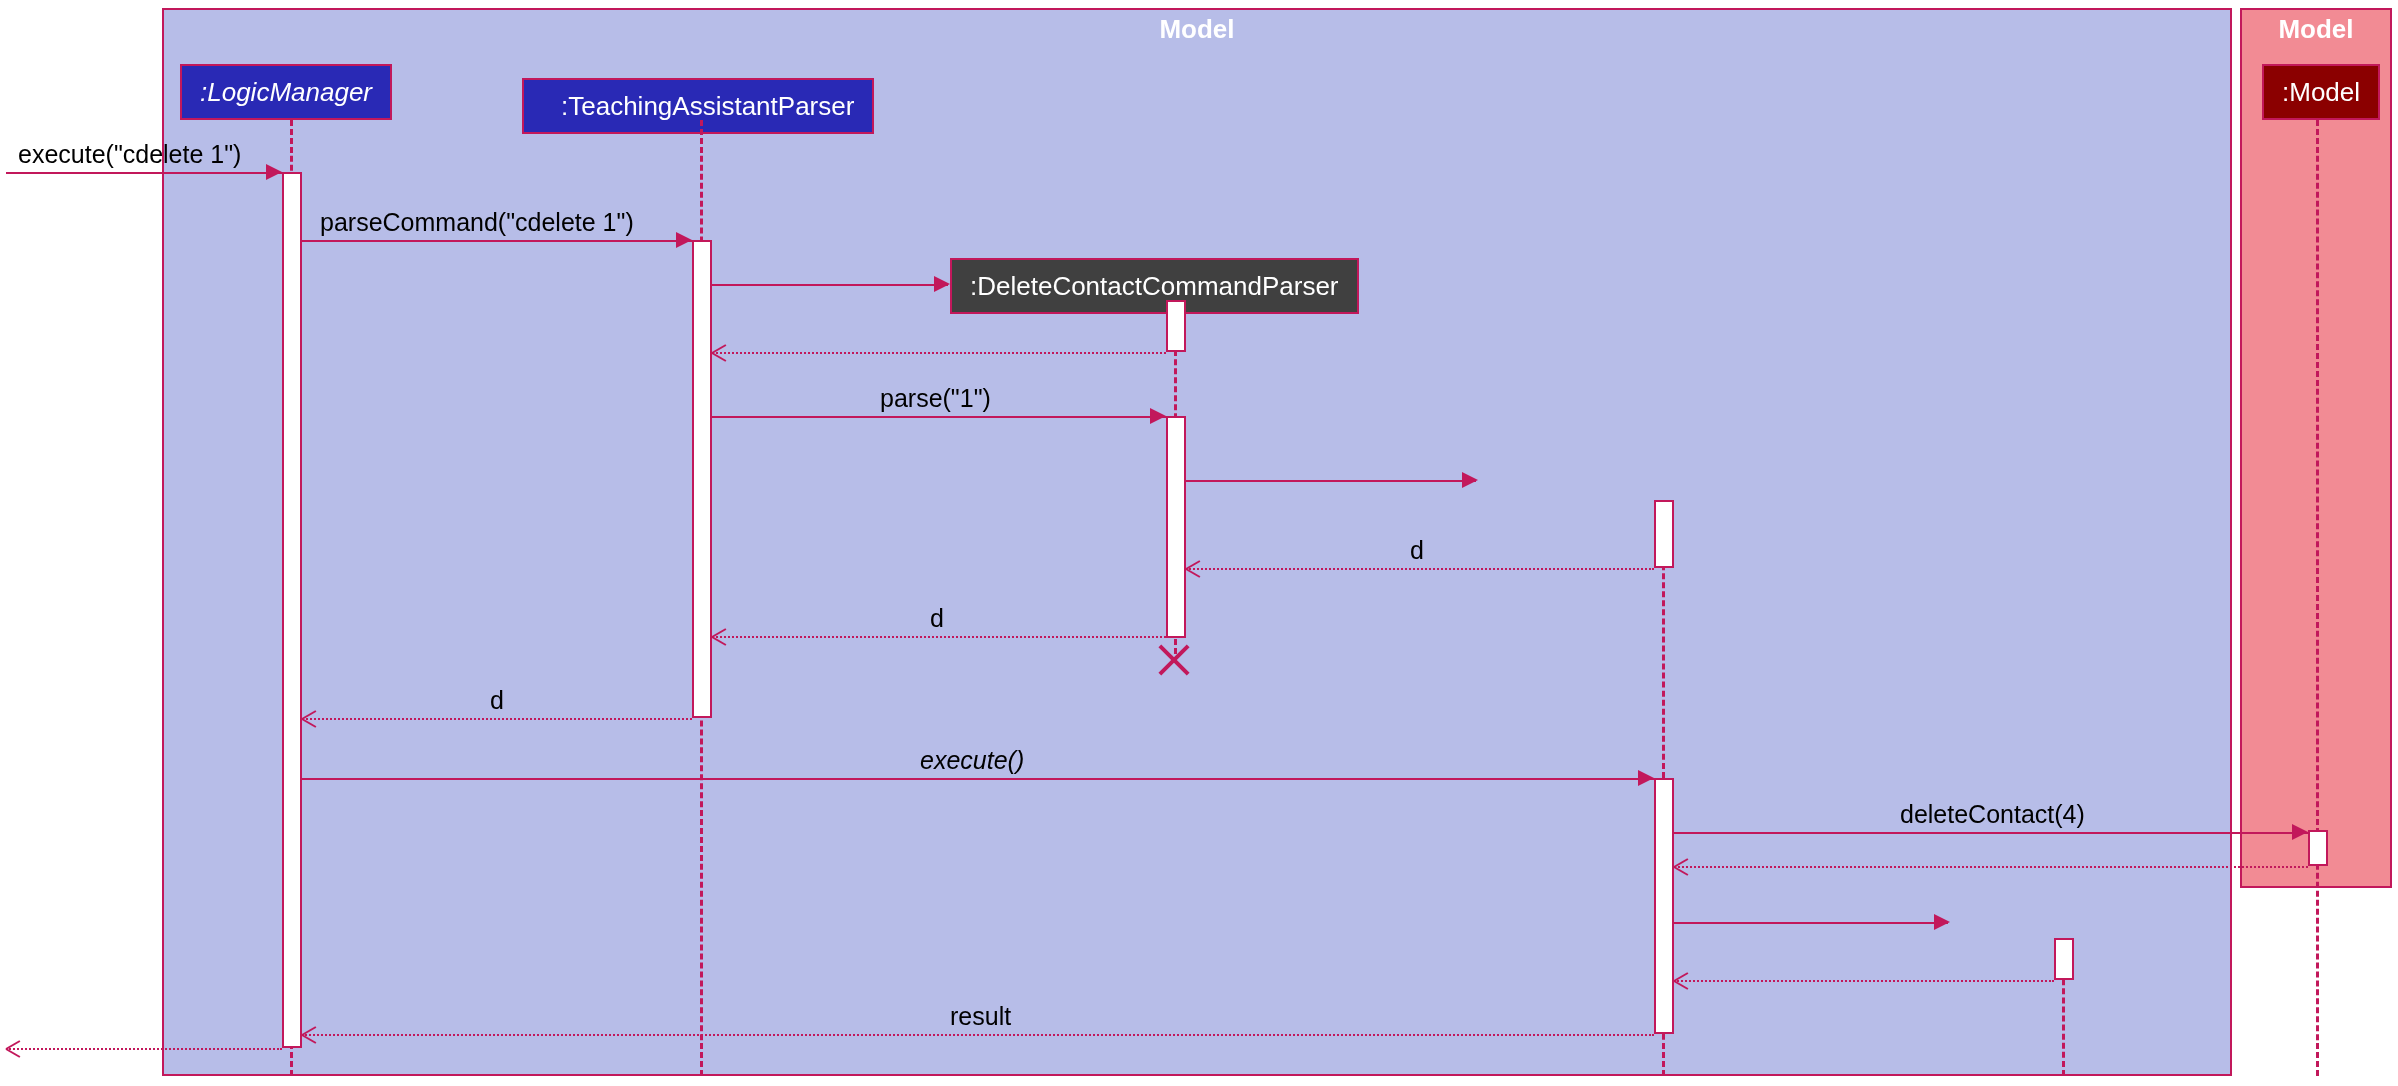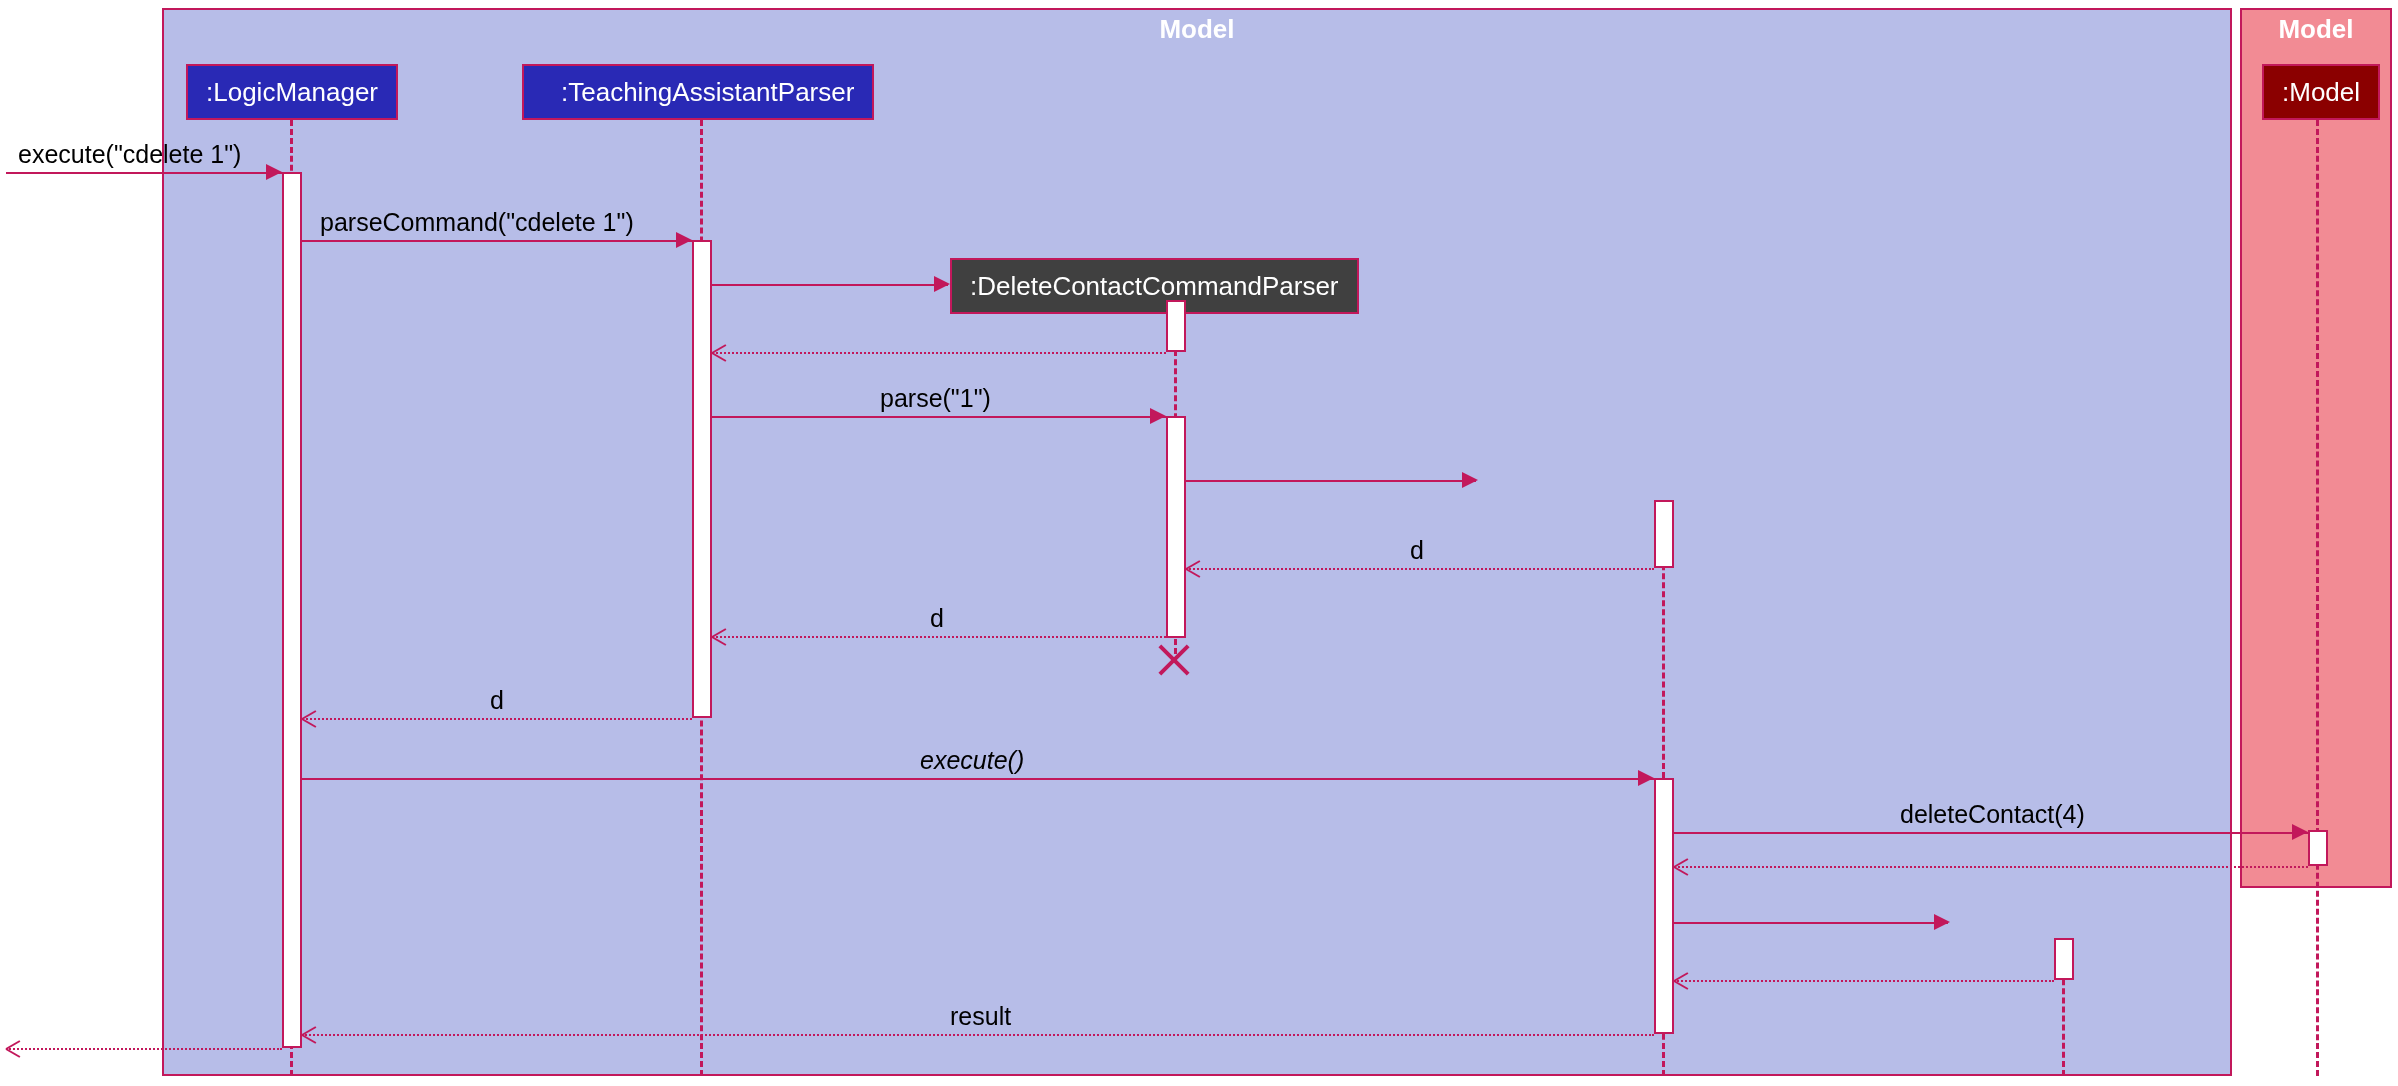--- a/index.html
+++ b/index.html
@@ -105,22 +105,22 @@
 
 <div class="diagram">
 
   <div class="region" style="left:162px; top:8px; width:2070px; height:1068px; background:#b7bde8; border-color:#c2185b;">
     <div class="region-title" style="color:#fff;">Model</div>
   </div>
   <div class="region" style="left:2240px; top:8px; width:152px; height:880px; background:#f28b94; border-color:#c2185b;">
     <div class="region-title" style="color:#fff;">Model</div>
   </div>
 
-  <div class="pbox" style="left:186px; top:64px; background:#2929b5;">:LogicManager</div>
-  <div class="pbox" style="left:522px; top:64px; background:#2929b5;padding-left:37px;">:TeachingAssistantParser</div>
+  <div class="pbox" style="left:180px; top:64px; background:#2929b5;font-style:italic;">:LogicManager</div>
+  <div class="pbox" style="left:522px; top:78px; background:#2929b5;padding-left:37px;">:TeachingAssistantParser</div>
   <div class="pbox" style="left:950px; top:258px; background:#404040;">:DeleteContactCommandParser</div>
   <div class="pbox" style="left:2262px; top:64px; background:#8b0000;">:Model</div>
 
   <div class="lifeline" style="left:290px; top:120px; height:956px;"></div>
   <div class="lifeline" style="left:700px; top:120px; height:956px;"></div>
   <div class="lifeline" style="left:1174px; top:314px; height:340px;"></div>
   <div class="lifeline" style="left:1662px; top:510px; height:566px;"></div>
   <div class="lifeline" style="left:2316px; top:120px; height:956px;"></div>
   <div class="lifeline" style="left:2062px; top:952px; height:124px;"></div>
 

